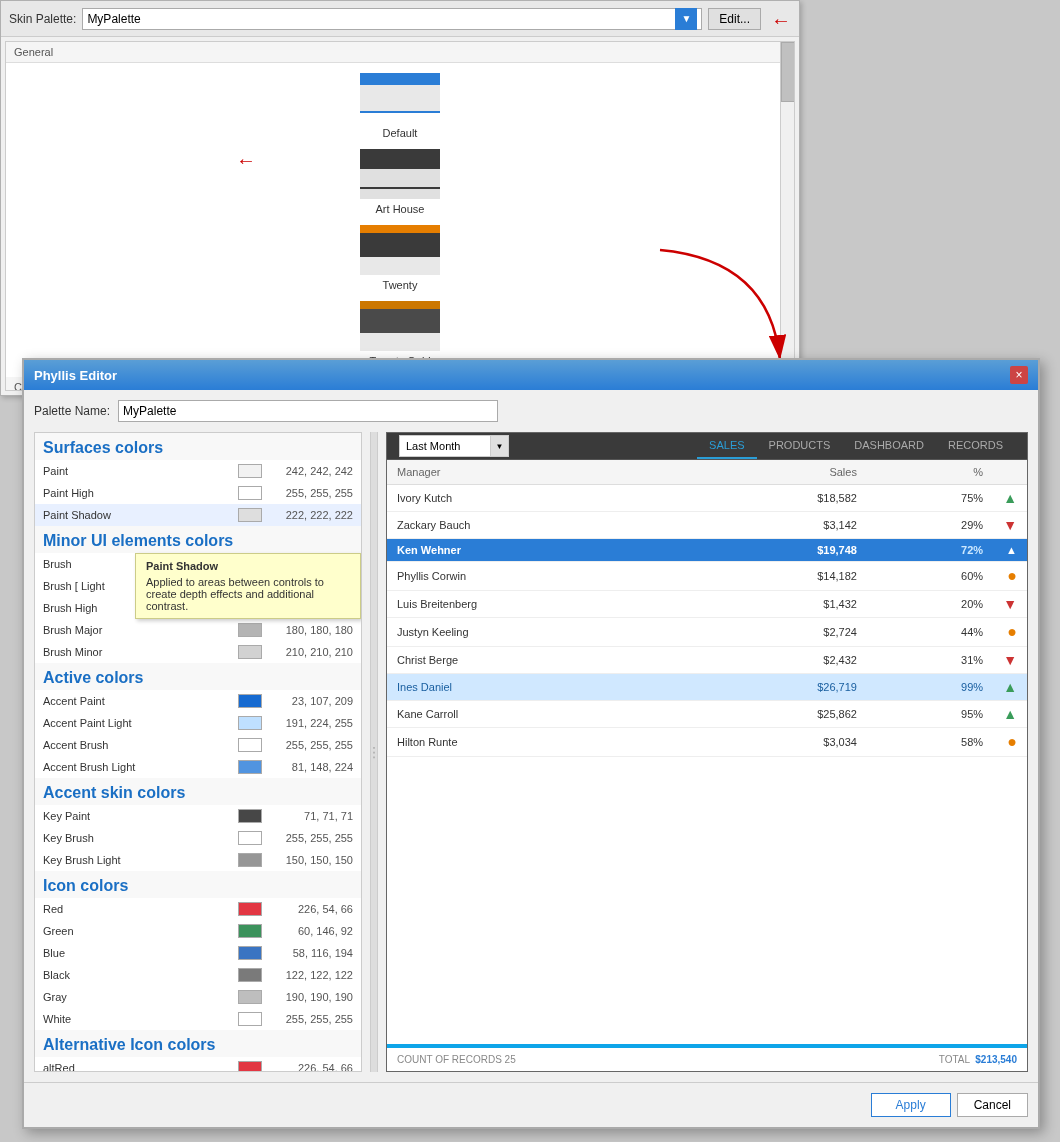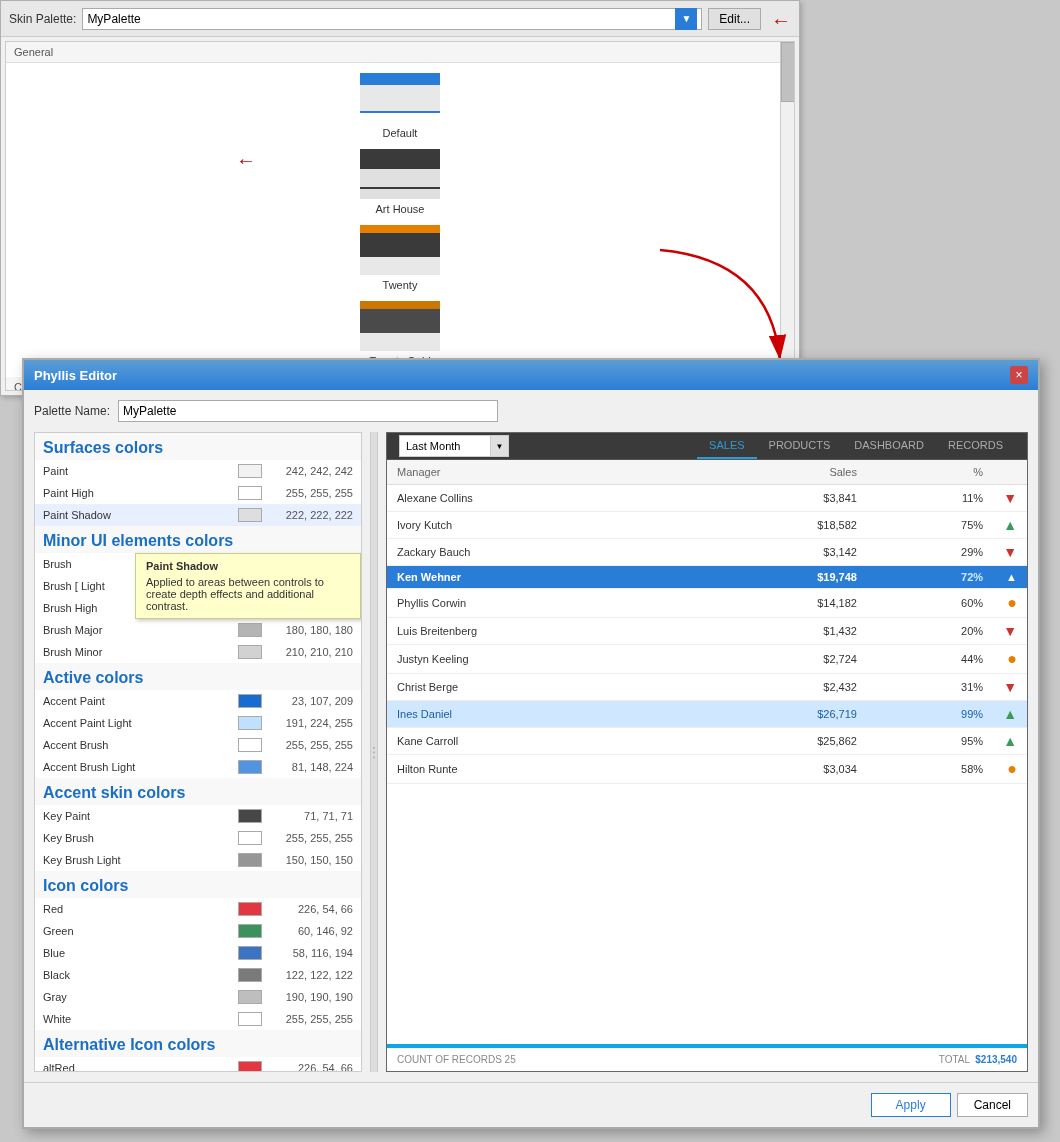--- a/index.html
+++ b/index.html
@@ -782,26 +782,20 @@
             <thead>
               <tr>
                 <th>Manager</th>
                 <th class="right">Sales</th>
                 <th class="right">%</th>
                 <th style="width:30px;"></th>
               </tr>
             </thead>
             <tbody>
               <tr>
-                <td>Alexane Collins</td>
-                <td class="right">$3,841</td>
-                <td class="right">11%</td>
-                <td class="right"><span class="arrow-down">▼</span></td>
-              </tr>
-              <tr>
                 <td>Ivory Kutch</td>
                 <td class="right">$18,582</td>
                 <td class="right">75%</td>
                 <td class="right"><span class="arrow-up">▲</span></td>
               </tr>
               <tr>
                 <td>Zackary Bauch</td>
                 <td class="right">$3,142</td>
                 <td class="right">29%</td>
                 <td class="right"><span class="arrow-down">▼</span></td>

